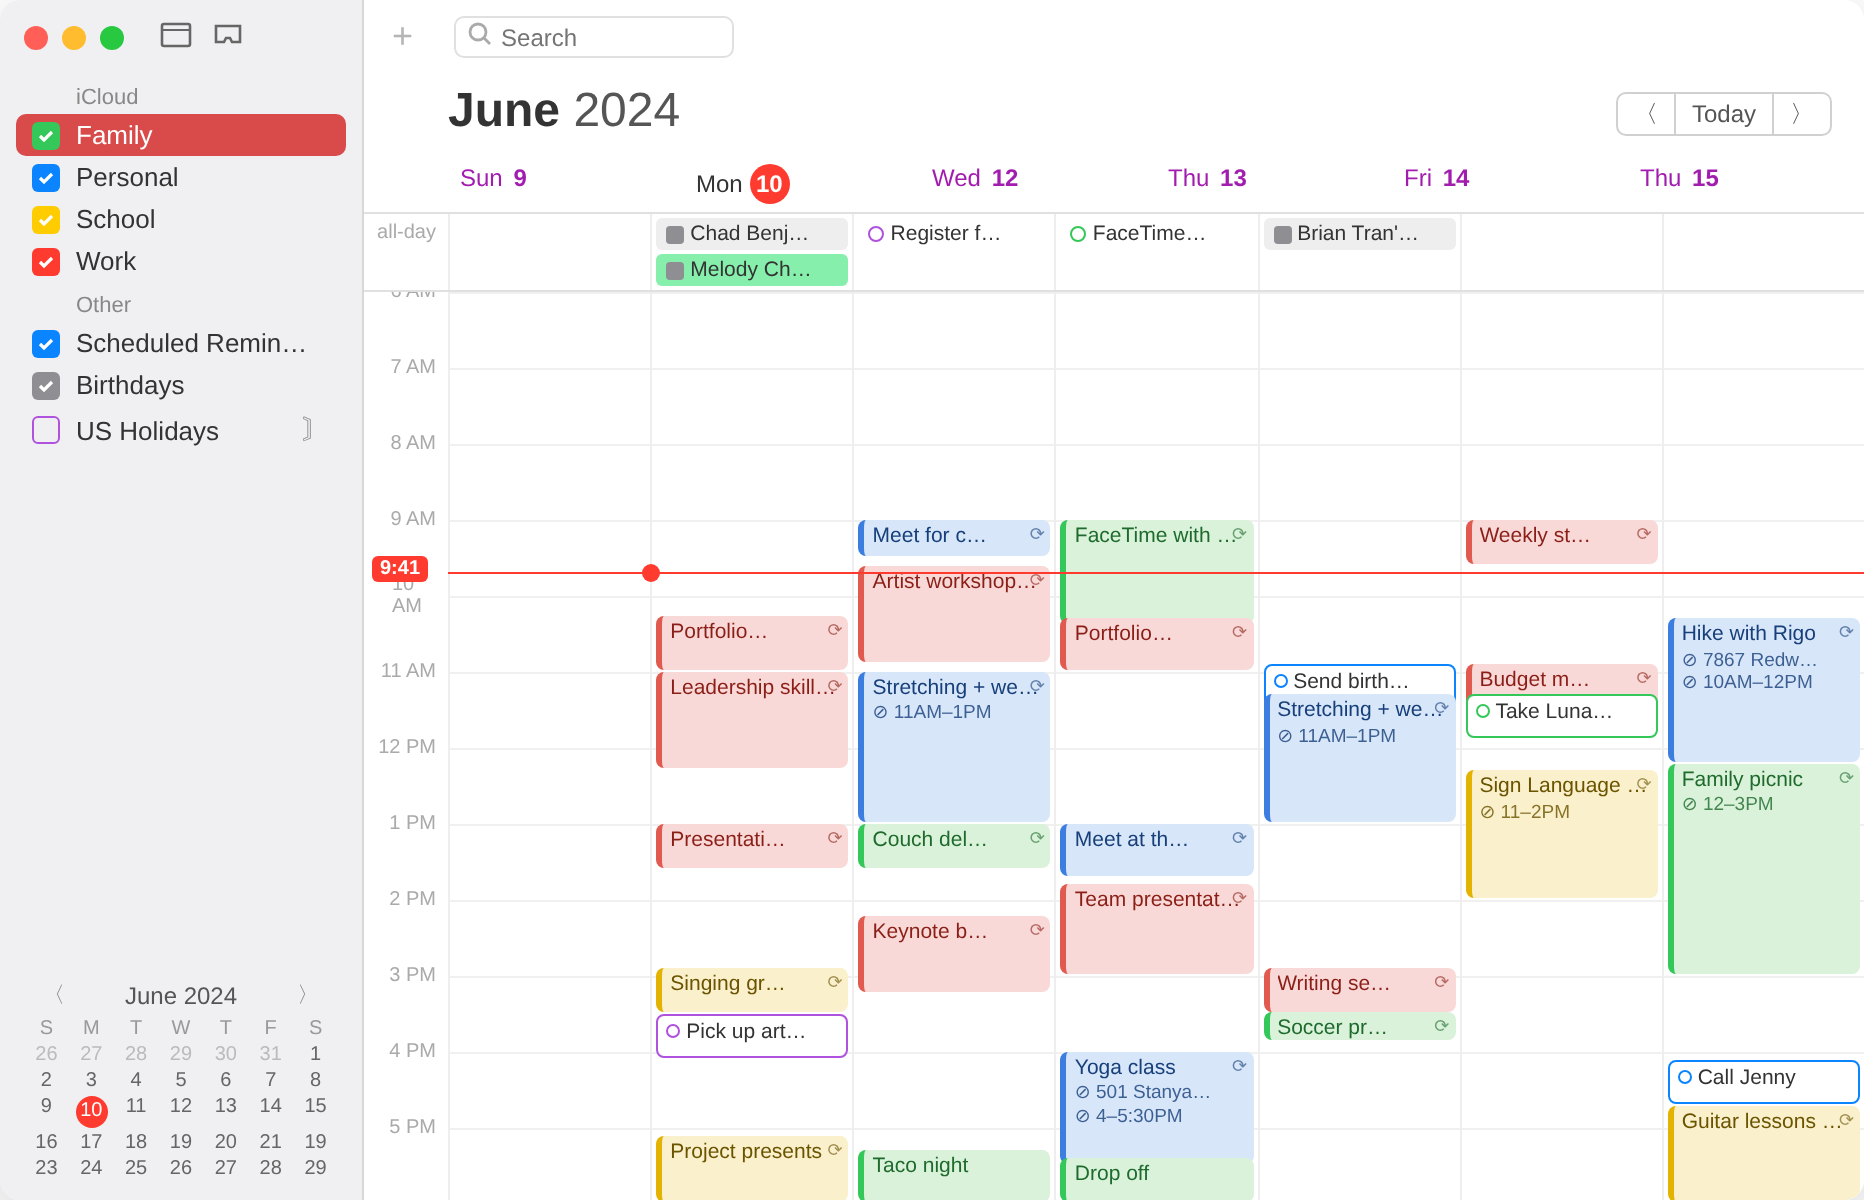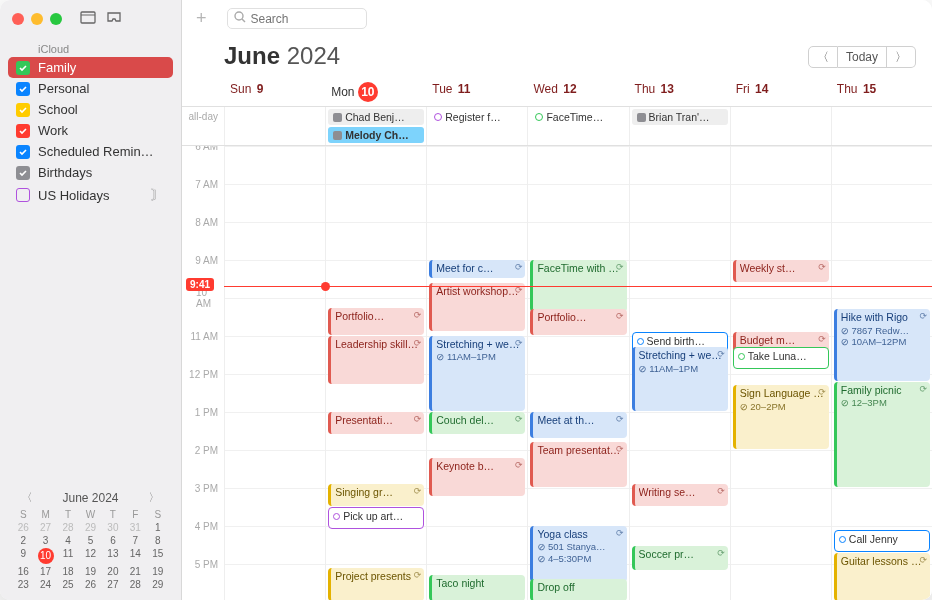--- a/index.html
+++ b/index.html
@@ -45,21 +45,21 @@
 .search { margin-left: 10px; display: flex; align-items: center; gap: 5px; color: #aaa; border: 1px solid #e0e0e0; border-radius: 5px; padding: 2px 6px; width: 140px; }
 .search input { border: none; outline: none; font-size: 12px; width: 100%; background: transparent; }
 
 .header-row { padding: 4px 16px 0 42px; }
 .month-title { font-size: 24px; font-weight: 700; color: #333; display: inline; }
 .month-title .year { font-weight: 400; color: #555; }
 .top-right { float: right; display: flex; margin-top: 4px; }
 .top-right .nav-btn { height: 22px; }
 
 .day-headers { display: flex; padding-left: 42px; border-bottom: 1px solid #e0e0e0; margin-top: 8px; }
-.day-h { flex: 1; text-align: left; padding: 4px 6px; font-size: 12px; color: #7f1d1d; }
+.day-h { flex: 1; text-align: left; padding: 4px 6px; font-size: 12px; color: #a21caf; }
 .day-h.today-h { color: #333; font-weight: 600; }
 .day-h .dname { font-weight: 400; }
 .day-h .dnum { font-weight: 600; margin-left: 2px; }
 .day-h .today-badge { background: #ff3b30; color: #fff; border-radius: 50%; display: inline-flex; width: 20px; height: 20px; align-items: center; justify-content: center; font-size: 12px; }
 
 .allday-row { display: flex; padding-left: 0; border-bottom: 1px solid #e0e0e0; min-height: 36px; }
 .allday-label { width: 42px; text-align: right; font-size: 10px; color: #aaa; padding: 4px 6px 0 0; }
 .allday-cells { flex: 1; display: flex; }
 .allday-cell { flex: 1; border-left: 1px solid #eee; padding: 2px; display: flex; flex-direction: column; gap: 2px; }
 
@@ -144,20 +144,21 @@
           </li>
           <li class="cal-item">
             <span class="cal-check" style="background: rgb(255, 59, 48); border: none;">
               <svg viewBox="0 0 10 10">
                 <path d="M2 5 L4 7 L8 3" stroke="#fff" stroke-width="1.6" fill="none"></path>
               </svg>
             </span>
             <span>Work</span>
           </li>
         </ul>
+        <div class="section-label">Other</div>
         <ul class="cal-list">
           <li class="cal-item">
             <span class="cal-check" style="background: rgb(10, 132, 255); border: none;">
               <svg viewBox="0 0 10 10">
                 <path d="M2 5 L4 7 L8 3" stroke="#fff" stroke-width="1.6" fill="none"></path>
               </svg>
             </span>
             <span>Scheduled Remin…</span>
           </li>
           <li class="cal-item">
@@ -251,34 +252,33 @@
       <div class="top-right">
         <button class="nav-btn">〈</button>
         <button class="nav-btn mid">Today</button>
         <button class="nav-btn">〉</button>
       </div>
     </div>
 
     <div class="day-headers" id="day-headers">
         <div class="day-h"><span class="dname">Sun</span> <span class="dnum">9</span></div>
         <div class="day-h today-h"><span class="dname">Mon</span> <span class="today-badge">10</span></div>
-        <div class="day-h"><span class="dname">Tue</span> <span class="dnum">11</span></div>
         <div class="day-h"><span class="dname">Wed</span> <span class="dnum">12</span></div>
         <div class="day-h"><span class="dname">Thu</span> <span class="dnum">13</span></div>
         <div class="day-h"><span class="dname">Fri</span> <span class="dnum">14</span></div>
         <div class="day-h"><span class="dname">Thu</span> <span class="dnum">15</span></div>
       </div>
 
     <div class="allday-row">
       <div class="allday-label">all-day</div>
       <div class="allday-cells" id="allday-cells">
           <div class="allday-cell"></div>
           <div class="allday-cell">
             <div class="pill" style="background: rgb(238, 238, 238);"><span style="width:9px;height:9px;border-radius:2px;background:#8e8e93;display:inline-block"></span>Chad Benj…</div>
-            <div class="pill" style="background: #7dd3fc; font-weight: bold;"><span style="width:9px;height:9px;border-radius:2px;background:#8e8e93;display:inline-block"></span>Melody Ch…</div>
+            <div class="pill" style="background: #86efac;"><span style="width:9px;height:9px;border-radius:2px;background:#8e8e93;display:inline-block"></span>Melody Ch…</div>
           </div>
           <div class="allday-cell">
             <div class="pill"><span class="pdot" style="border-color:#af52de"></span>Register f…</div>
           </div>
           <div class="allday-cell">
             <div class="pill"><span class="pdot" style="border-color:#34c759"></span>FaceTime…</div>
           </div>
           <div class="allday-cell">
             <div class="pill" style="background: rgb(238, 238, 238);"><span style="width:9px;height:9px;border-radius:2px;background:#8e8e93;display:inline-block"></span>Brian Tran'…</div>
           </div>
@@ -445,21 +445,21 @@
               <div class="event outline" style="top: 186.2px; height: 21.8px; border-color: rgb(10, 132, 255); border-left-width: 1px;"><span class="odot" style="border-color:#0a84ff"></span><span class="etitle" style="color:#333">Send birth…</span></div>
               <div class="event c-blue" style="top: 201.4px; height: 63.6px;">
                 <div class="etitle">Stretching + weights</div>
                 <div class="etime">⊘ 11AM–1PM</div>
                 <span class="repeat">⟳</span>
               </div>
               <div class="event c-red" style="top: 338.2px; height: 21.8px;">
                 <div class="etitle">Writing se…</div>
                 <span class="repeat">⟳</span>
               </div>
-              <div class="event c-green" style="top: 400px; height: 24px;">
+              <div class="event c-green" style="top: 360px; height: 14px;">
                 <div class="etitle">Soccer pr…</div>
                 <span class="repeat">⟳</span>
               </div>
             </div>
             <div class="day-col">
               <div class="hour-line" style="top: 0px;"></div>
               <div class="hour-line" style="top: 38px;"></div>
               <div class="hour-line" style="top: 76px;"></div>
               <div class="hour-line" style="top: 114px;"></div>
               <div class="hour-line" style="top: 152px;"></div>
@@ -474,21 +474,21 @@
                 <div class="etitle">Weekly st…</div>
                 <span class="repeat">⟳</span>
               </div>
               <div class="event c-red" style="top: 186.2px; height: 21.8px;">
                 <div class="etitle">Budget m…</div>
                 <span class="repeat">⟳</span>
               </div>
               <div class="event outline" style="top: 201.4px; height: 21.8px; border-color: rgb(52, 199, 89); border-left-width: 1px;"><span class="odot" style="border-color:#34c759"></span><span class="etitle" style="color:#333">Take Luna…</span></div>
               <div class="event c-yellow" style="top: 239.4px; height: 63.6px;">
                 <div class="etitle">Sign Language Club</div>
-                <div class="etime">⊘ 20–2PM</div>
+                <div class="etime">⊘ 11–2PM</div>
                 <span class="repeat">⟳</span>
               </div>
             </div>
             <div class="day-col">
               <div class="hour-line" style="top: 0px;"></div>
               <div class="hour-line" style="top: 38px;"></div>
               <div class="hour-line" style="top: 76px;"></div>
               <div class="hour-line" style="top: 114px;"></div>
               <div class="hour-line" style="top: 152px;"></div>
               <div class="hour-line" style="top: 190px;"></div>

